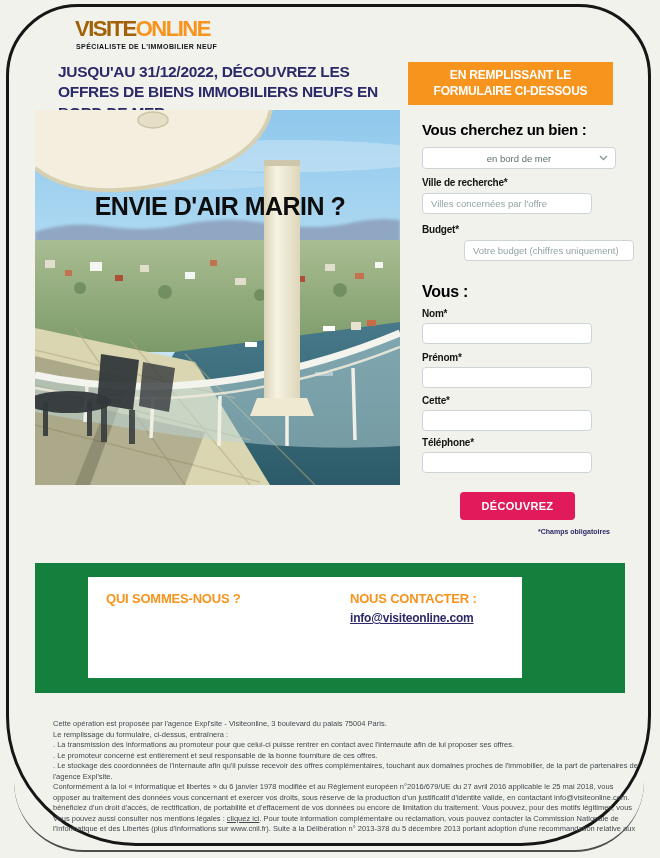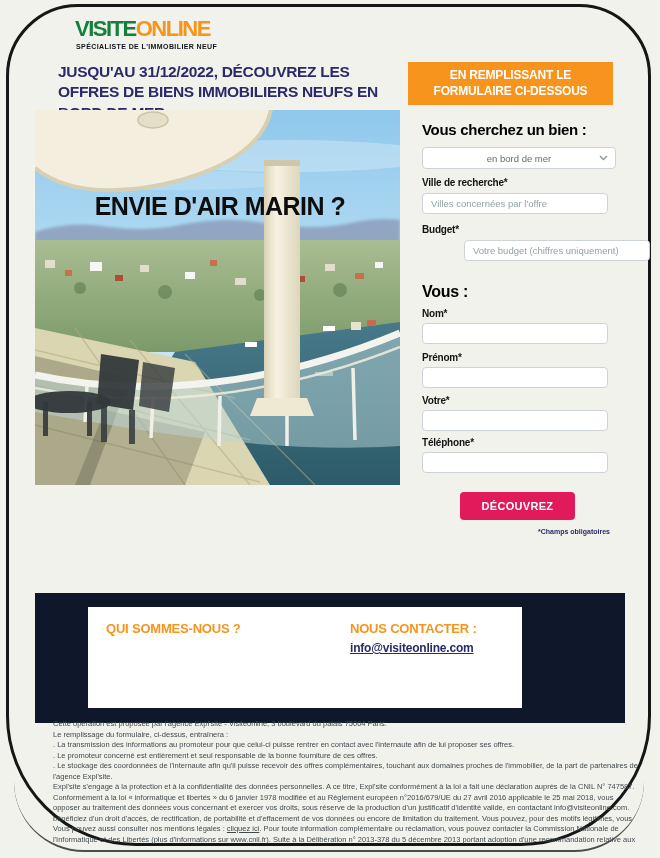--- a/index.html
+++ b/index.html
@@ -23,21 +23,21 @@
     position:absolute; left:14px; bottom:6px; width:630px; height:70px;
     border-bottom:2px solid #161616;
     border-radius:0 0 120px 120px;
     z-index:1; opacity:.75; pointer-events:none;
   }
 
   .page { position:absolute; inset:0; z-index:2; }
 
   
   .logo { position:absolute; left:75px; top:18px; line-height:1; white-space:nowrap; }
-  .logo .v { font-size:22px; font-weight:900; letter-spacing:-1.5px; color:#15803d; text-transform:uppercase; }
+  .logo .v { font-size:22px; font-weight:900; letter-spacing:-1.5px; color:#a16207; text-transform:uppercase; }
   .logo .o { font-size:22px; font-weight:900; letter-spacing:-1.5px; color:#f6941d; text-transform:uppercase; }
   .tagline { position:absolute; left:76px; top:43px; font-size:7px; font-weight:700; letter-spacing:.4px; color:#10151e; }
 
   .headline {
     position:absolute; left:58px; top:62px; width:352px;
     font-size:15.5px; font-weight:800; letter-spacing:-.3px; line-height:1.32;
     color:#2b2a68;
   }
 
   .form-banner {
@@ -62,37 +62,37 @@
   .h-form { font-size:15px; font-weight:800; letter-spacing:-.3px; color:#000000; }
   .sel {
     position:absolute; left:422px; top:147px; width:194px; height:22px;
     border:1px solid #cdd4d8; border-radius:4px; background:#fff;
     display:flex; align-items:center; justify-content:center;
     font-size:9.5px; color:#5f7070; cursor:pointer;
   }
   .sel .chev { position:absolute; right:7px; top:7px; }
   .flabel { position:absolute; left:422px; font-size:10px; font-weight:800; color:#141414; letter-spacing:-.2px; }
   .finput {
-    position:absolute; left:422px; width:186px; height:21px;
+    position:absolute; left:422px; width:170px; height:21px;
     border:1px solid #cdd4d8; border-radius:4px; background:#fff;
     font-family:"Liberation Sans", sans-serif;
     font-size:9.5px; color:#3a4a4a; padding:0 8px; outline:none;
   }
   .finput::placeholder { color:#93a2a2; opacity:1; }
   .btn {
     position:absolute; left:460px; top:492px; width:115px; height:28px;
     background:#e11a5b; border:none; border-radius:4px;
     color:#fff; font-family:"Liberation Sans", sans-serif;
     font-size:11px; font-weight:800; letter-spacing:.3px; cursor:pointer;
   }
   .required { position:absolute; left:420px; top:528px; width:190px; text-align:right;
     font-size:7px; font-weight:700; color:#2b2a68; }
 
   
-  .band { position:absolute; left:35px; top:593px; width:590px; height:130px; background:#0f172a;padding-left:39px; }
+  .band { position:absolute; left:35px; top:563px; width:590px; height:130px; background:#15803d;padding-left:39px; }
   .band-card { position:absolute; left:53px; top:14px; width:434px; height:101px; background:#ffffff; }
   .about-title { position:absolute; left:18px; top:14px; font-size:13px; font-weight:800; letter-spacing:-.2px; color:#f6941d; }
   .about-text { position:absolute; left:18px; top:34px; width:242px;
     font-size:11px; font-weight:700; letter-spacing:-.2px; line-height:1.5; color:#2b2a68; }
   .about-text a, .contact-mail { color:#2b2a68; text-decoration:underline; cursor:pointer; }
   .contact-title { position:absolute; left:262px; top:14px; font-size:13px; font-weight:800; letter-spacing:-.2px; color:#f6941d; }
   .contact-mail { position:absolute; left:262px; top:34px; font-size:12px; font-weight:800; letter-spacing:-.2px; }
 
   
   .legal { position:absolute; left:53px; top:719px; width:562px;
@@ -237,21 +237,21 @@
     <input class="finput" style="top: 240px; margin-left: 42px;" type="text" placeholder="Votre budget (chiffres uniquement)">
 
     <div class="h-form" style="position:absolute; left:422px; top:283px; font-size:16px;">Vous :</div>
 
     <div class="flabel" style="top:308px;">Nom*</div>
     <input class="finput" style="top: 323px;" type="text">
 
     <div class="flabel" style="top:352px;">Prénom*</div>
     <input class="finput" style="top: 367px;" type="text">
 
-    <div class="flabel" style="top:395px;">Votre*</div>
+    <div class="flabel" style="top:395px;">Cette*</div>
     <input class="finput" style="top: 410px;" type="text">
 
     <div class="flabel" style="top:437px;">Téléphone*</div>
     <input class="finput" style="top: 452px;" type="text">
 
     <button class="btn">DÉCOUVREZ</button>
     <div class="required">*Champs obligatoires</div>
 
     <div class="band">
       <div class="band-card">
@@ -261,21 +261,20 @@
       </div>
     </div>
 
     <div class="legal">
       <div class="ln">Cette opération est proposée par l'agence Expl'site - Visiteonline, 3 boulevard du palais 75004 Paris.</div>
       <div class="ln">Le remplissage du formulaire, ci-dessus, entraînera :</div>
       <div class="ln">. La transmission des informations au promoteur pour que celui-ci puisse rentrer en contact avec l'internaute afin de lui proposer ses offres.</div>
       <div class="ln">. Le promoteur concerné est entièrement et seul responsable de la bonne fourniture de ces offres.</div>
       <div class="ln">. Le stockage des coordonnées de l'internaute afin qu'il puisse recevoir des offres complémentaires, touchant aux domaines proches de l'immobilier, de la part de partenaires de</div>
       <div class="ln">l'agence Expl'site.</div>
-      <div class="ln">Expl'site s'engage à la protection et à la confidentialité des données personnelles. A ce titre, Expl'site conformément à la loi a fait une déclaration auprès de la CNIL N° 747587.</div>
       <div class="ln">Conformément à la loi « informatique et libertés » du 6 janvier 1978 modifiée et au Règlement européen n°2016/679/UE du 27 avril 2016 applicable le 25 mai 2018, vous</div>
       <div class="ln">opposer au traitement des données vous concernant et exercer vos droits, sous réserve de la production d'un justificatif d'identité valide, en contactant info@visiteonline.com.</div>
       <div class="ln">bénéficiez d'un droit d'accès, de rectification, de portabilité et d'effacement de vos données ou encore de limitation du traitement. Vous pouvez, pour des motifs légitimes, vous</div>
       <div class="ln">
         <span>Vous pouvez aussi consulter nos mentions légales : </span><a>cliquez ici</a><span>. Pour toute information complémentaire ou réclamation, vous pouvez contacter la Commission Nationale de</span>
       </div>
       <div class="ln">l'Informatique et des Libertés (plus d'informations sur www.cnil.fr). Suite à la Délibération n° 2013-378 du 5 décembre 2013 portant adoption d'une recommandation relative aux</div>
     </div>
 
   </div>

